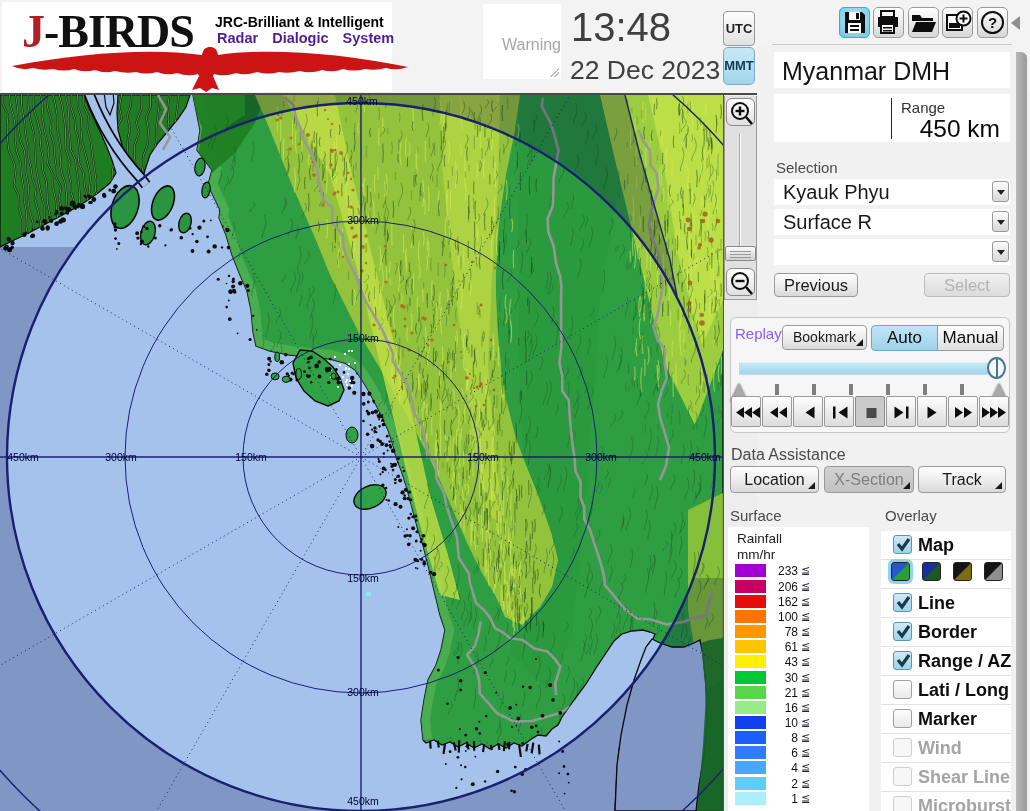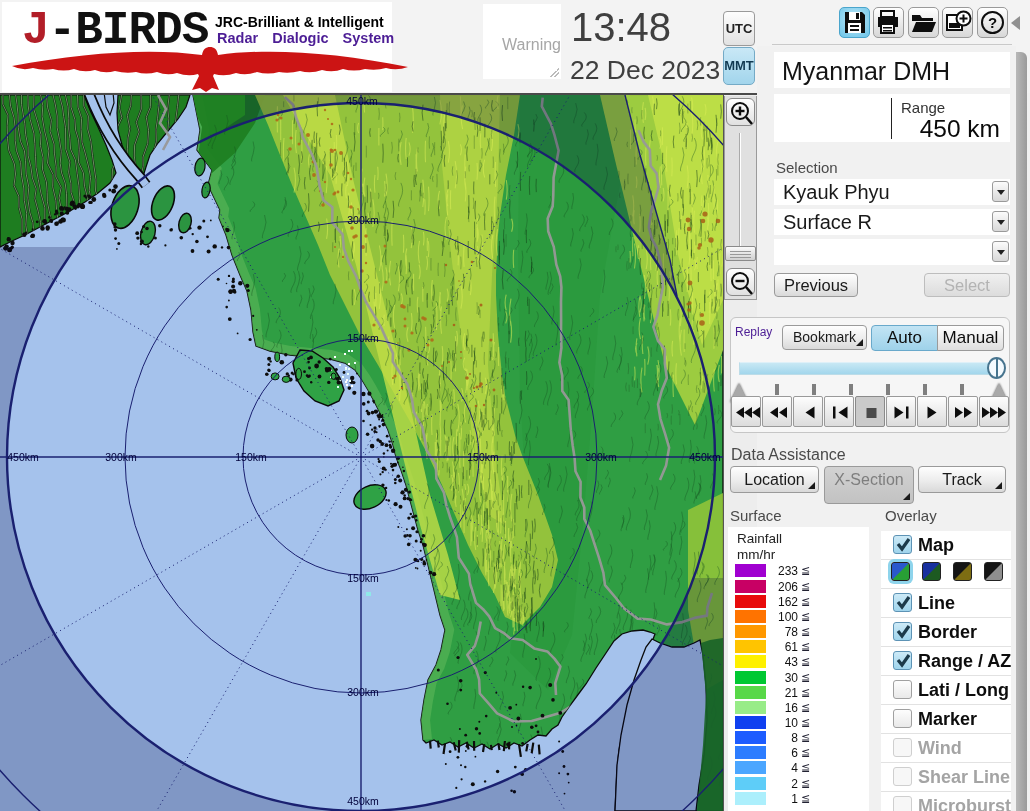--- a/index.html
+++ b/index.html
@@ -1,20 +1,20 @@
 <!DOCTYPE html>
 <html><head><meta charset="utf-8"><style>
 *{margin:0;padding:0;box-sizing:border-box}
 html,body{width:1030px;height:811px;overflow:hidden;font-family:"Liberation Sans",sans-serif;background:#f1f1f1}
 .abs{position:absolute}
 #root{position:relative;width:1030px;height:811px}
 
 #header{left:0;top:0;width:1030px;height:93px;background:#f3f3f3}
 #logobox{left:2px;top:2px;width:390px;height:90px;background:#fff}
-#jbirds{left:20px;top:3px;font-family:Liberation Mono, monospace;font-weight:bold;font-size:46px;color:#111;letter-spacing:-1px}
+#jbirds{left:20px;top:3px;font-family:Liberation Serif, serif;font-weight:bold;font-size:46px;color:#111;letter-spacing:-1px}
 #jbirds .j{color:#b21e28}
 #jrc1{left:213px;top:12px;font-size:14px;font-weight:bold;color:#000000;white-space:nowrap}
 #jrc2{left:215px;top:28px;font-size:14.5px;font-weight:bold;color:#4c1d95;white-space:nowrap;word-spacing:3px}
 #warnbox{left:483px;top:4px;width:78px;height:75px;background:#fff}
 #warntxt{left:0;top:32px;width:78px;text-align:right;font-size:16px;color:#a6a6a6}
 #warncorner{right:2px;bottom:2px;width:9px;height:9px;background:
  linear-gradient(135deg,transparent 50%,#bbb 50%,#bbb 58%,transparent 58%,transparent 72%,#bbb 72%,#bbb 80%,transparent 80%)}
 #time{left:571px;top:5px;font-size:40px;color:#3f3f3f}
 #date{left:570px;top:55px;font-size:26.5px;color:#3f3f3f}
 .tzbtn{left:723px;width:32px;height:35px;border:1px solid #9a9a9a;border-radius:4px;
@@ -50,36 +50,36 @@
 .dd{left:774px;width:236px;height:26px;background:#fff}
 .ddtxt{position:absolute;left:9px;top:2px;font-size:20px;color:#1a1a1a}
 .ddbtn{position:absolute;right:1px;top:2px;width:17px;height:21px;background:linear-gradient(#fcfcfc,#d8d8d8);border:1px solid #9a9a9a;border-radius:3px}
 .ddbtn:after{content:"";position:absolute;left:4px;top:8px;border-left:4px solid transparent;border-right:4px solid transparent;border-top:5px solid #222}
 #dd1{top:179px}#dd2{top:209px}#dd3{top:239px}
 .btn{border:1px solid #9a9a9a;border-radius:4px;background:linear-gradient(#fefefe 0%,#ececec 55%,#d9d9d9 100%);text-align:center;color:#1a1a1a}
 #prevbtn{left:774px;top:273px;width:84px;height:24px;font-size:16.5px;line-height:22px}
 #selbtn{left:924px;top:273px;width:86px;height:24px;font-size:16.5px;line-height:22px;background:linear-gradient(#f0f0f0,#dcdcdc);border-color:#bdbdbd;color:#b3b3b3}
 
 #replaybox{left:730px;top:317px;width:280px;height:116px;border:1px solid #c6c6c6;border-radius:6px;background:#f6f6f6}
-#replaylbl{left:735px;top:325px;font-size:12px;color:#4c1d95}
+#replaylbl{left:735px;top:325px;font-size:15px;color:#8b5cf6}
 #bookmark{left:782px;top:325px;width:85px;height:25px;font-size:14px;line-height:23px}
 .corner:after{content:"";position:absolute;right:3px;bottom:3px;border-left:7px solid transparent;border-bottom:7px solid #1a1a1a}
 #autobtn{left:871px;top:325px;width:67px;height:26px;border:1px solid #69a9cb;border-radius:4px 0 0 4px;background:linear-gradient(#c2e4f4,#9ed2ea);text-align:center;font-size:17px;line-height:24px;color:#0d0d0d}
 #manbtn{left:937px;top:325px;width:67px;height:26px;border:1px solid #9a9a9a;border-radius:0 4px 4px 0;background:linear-gradient(#fefefe,#dedede);text-align:center;font-size:17px;line-height:24px;color:#0d0d0d}
 #sliderbar{left:739px;top:362px;width:251px;height:13px;background:linear-gradient(#c8e8f4,#a2d6ec);border:1px solid #bcdce8;border-top-color:#def0f8}
 #shandle{left:987px;top:357px;width:19px;height:22px;background:#f4fafe;border:2px solid #47748e;border-radius:50%}
 #shandle:before{content:"";position:absolute;left:7px;top:0px;width:1.5px;height:18px;background:#47748e}
 .tick{top:384px;width:4px;height:11px;background:#7f7f7f}
 .tri{top:383px;width:0;height:0;border-left:9px solid transparent;border-right:9px solid transparent;border-bottom:19px solid #a9a9a9;filter:drop-shadow(0 0 1px #555)}
 .pbtn{top:396px;width:30px;height:31px;border:1px solid #9a9a9a;border-radius:2px;background:linear-gradient(#fdfdfd,#dcdcdc)}
 #pb5{background:#cacaca;border-color:#8a8a8a}
 
 #dalbl{left:731px;top:446px;font-size:16px;color:#4a4a4a}
 #dabtn1{left:730px;top:466px;width:89px;height:27px;font-size:16px;line-height:25px}
-#dabtn2{left:824px;top:466px;width:90px;height:38px;font-size:16px;line-height:25px;background:linear-gradient(#d2d2d2,#c2c2c2);color:#7e7e7e;border-color:#9a9a9a}
+#dabtn2{left:824px;top:466px;width:90px;height:27px;font-size:16px;line-height:25px;background:linear-gradient(#d2d2d2,#c2c2c2);color:#7e7e7e;border-color:#9a9a9a}
 #dabtn3{left:918px;top:466px;width:88px;height:27px;font-size:16px;line-height:25px}
 
 #leglbl{left:730px;top:507px;font-size:15px;color:#4a4a4a}
 #ovllbl{left:885px;top:507px;font-size:15px;color:#4a4a4a}
 #legbox{left:728px;top:527px;width:141px;height:284px}
 #rainlbl{left:737px;top:531px;font-size:13.5px;color:#222;line-height:16px}
 .sw{left:735px;width:31px;height:13px}
 .lv{left:758px;width:40px;text-align:right;font-size:12px;color:#111}
 .le{left:801px;font-size:11px;color:#223}
 .ovrow{left:881px;width:130px;height:29px;border-bottom:1px solid #e2e2e2;background:#fff}

